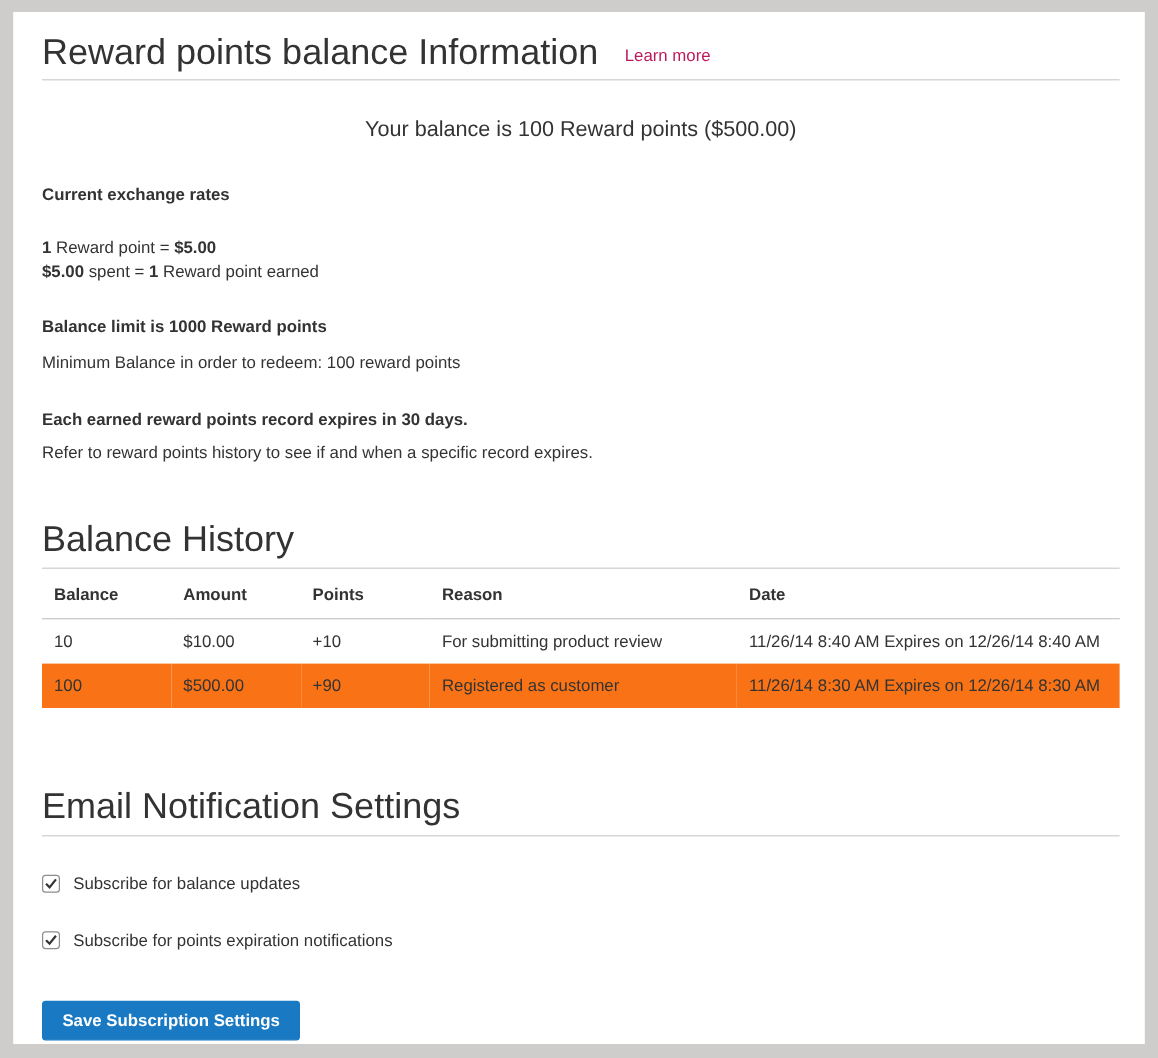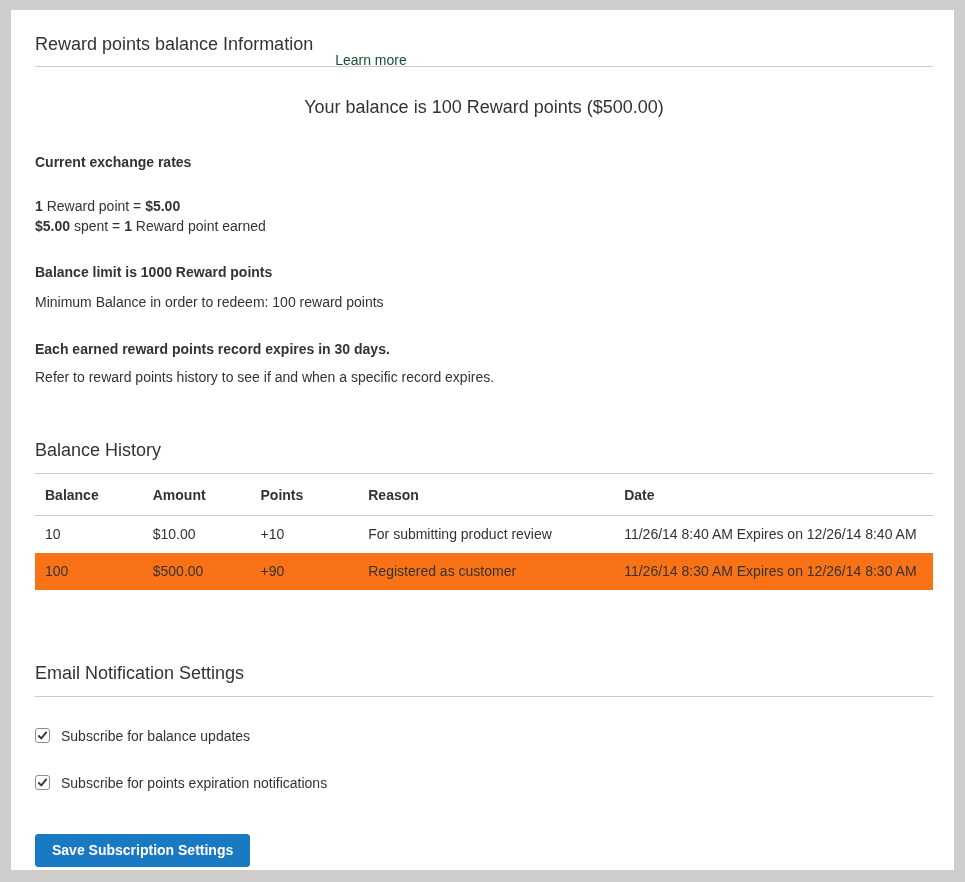--- a/index.html
+++ b/index.html
@@ -22,30 +22,30 @@
   
   .title-row {
     display: flex;
     align-items: center;
     gap: 22px;
     border-bottom: 1px solid #cccccc;
     padding-bottom: 6px;
   }
   h1, h2 {
     font-weight: 300;
-    font-size: 18px;
+    font-size: 30px;
     color: #333333;
     line-height: 32px;
   }
   a.learn-more {
-    color: #14532d;
+    color: #be185d;
     text-decoration: none;
     font-size: 14px;
     position: relative;
-    top: 16px;
+    top: 2px;
   }
 
   .balance-summary { font-size: 18px; line-height: 24px; margin-top: 28px; text-align: center; }
 
   .b { font-weight: 700; }
   p.bold-line { font-weight: 700; line-height: 20px; }
   .exchange-heading { margin-top: 33px; }
   .rate-lines { margin-top: 25px; line-height: 19.5px; }
   .balance-limit { margin-top: 26px; }
   .minimum-balance { margin-top: 10px; line-height: 20px; }
@@ -77,21 +77,21 @@
     line-height: 15px;
     vertical-align: top;
   }
   table.history tr.alt { background: #f97316; }
   td.date-cell, th.date-col { white-space: nowrap; }
 
   
   .email-title { margin-top: 67px; }
   .option-row {
     display: flex;
-    align-items: flex-start;
+    align-items: flex-end;
     margin-top: 31px;
   }
   .option-row:first-of-type { margin-top: 36px; }
   .checkbox {
     width: 15px; height: 15px;
     border: 1px solid #8d8d8d;
     border-radius: 3px;
     background: #ffffff;
     display: inline-flex;
     align-items: center;

